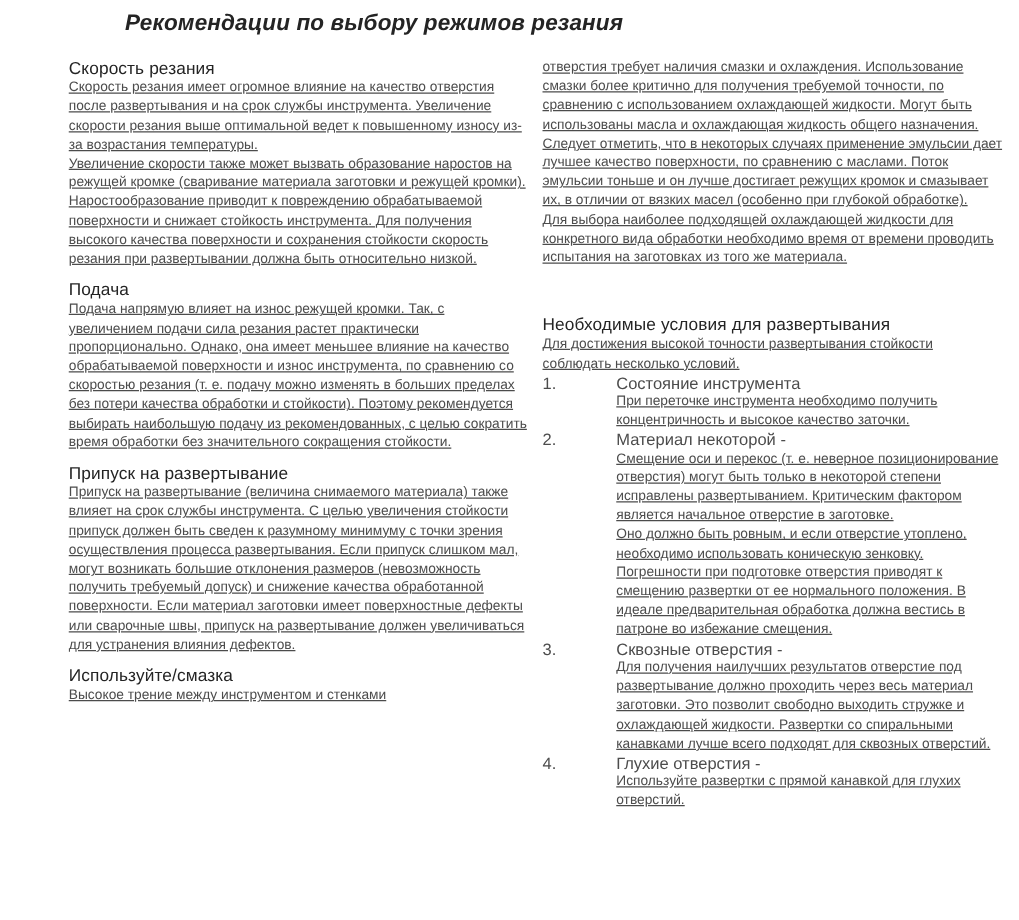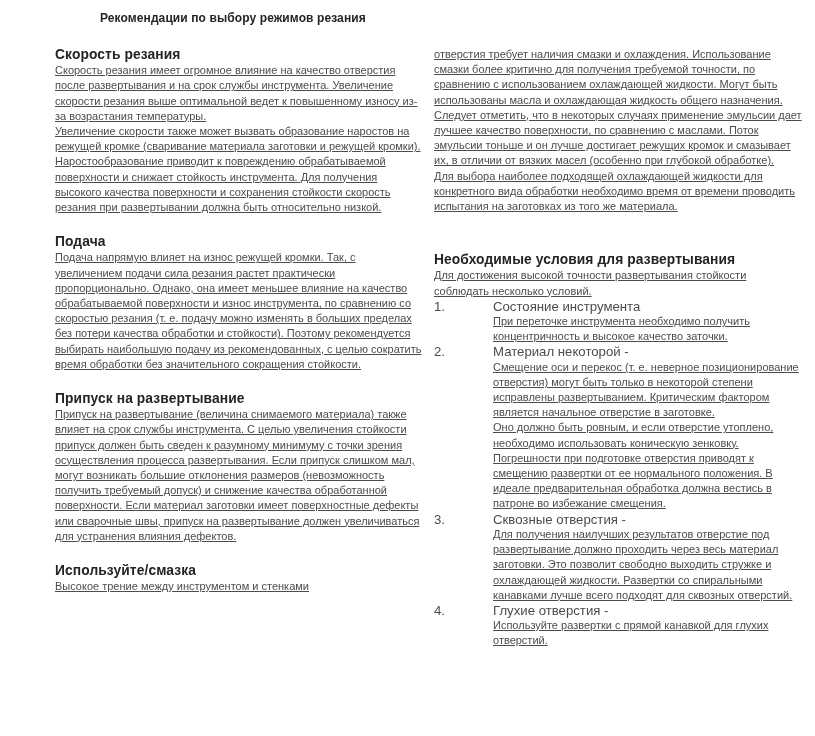--- a/index.html
+++ b/index.html
@@ -17,45 +17,46 @@
   }
   .page {
     position: relative;
     width: 815px;
     height: 736px;
     box-sizing: border-box;
     padding-top: 9px;
   }
   .doc-title {
     margin: 0 0 0 100px;
-    font-size: 12px;
+    font-size: 18px;
     font-weight: bold;
     letter-spacing: 0.1px;
     color: var(--heading-color, #1f1f1f);
     line-height: 19px;
+    font-style: italic;
   }
   .columns {
     display: flex;
     margin-top: 19px;
     padding-left: 55px;
     gap: 10px;
   }
   .col {
     width: 369px;
     flex: 0 0 369px;
   }
   .section + .section {
-    margin-top: 19px;
+    margin-top: 9px;
   }
   .col[data-col="right"] .section + .section {
     margin-top: 38px;
   }
   .section-heading {
     font-size: 13.8px;
-    font-weight: bold;
+    font-weight: normal;
     color: var(--heading-color, #262626);
     line-height: 15.2px;
     letter-spacing: 0.1px;
     margin: 0 0 1px 0;
   }
   .paragraph {
     font-size: 11px;
     line-height: 15.2px;
     letter-spacing: 0px;
     margin: 0;

